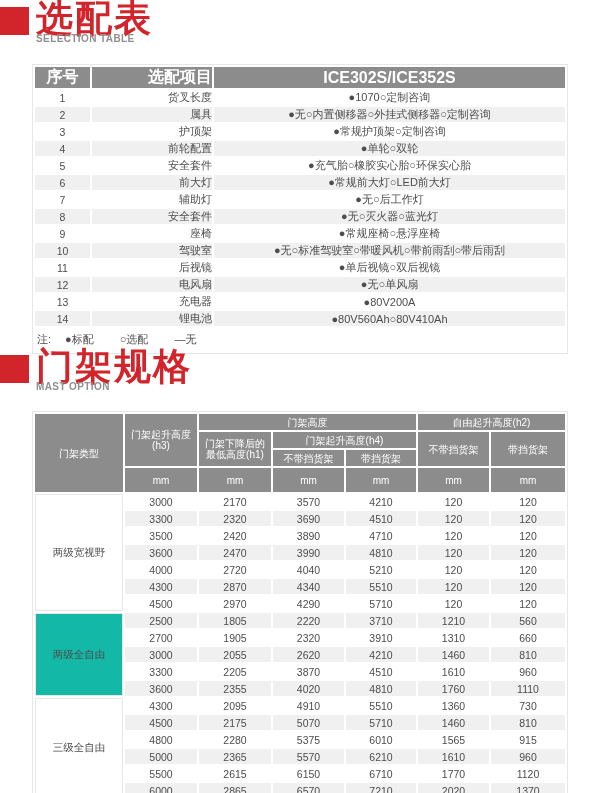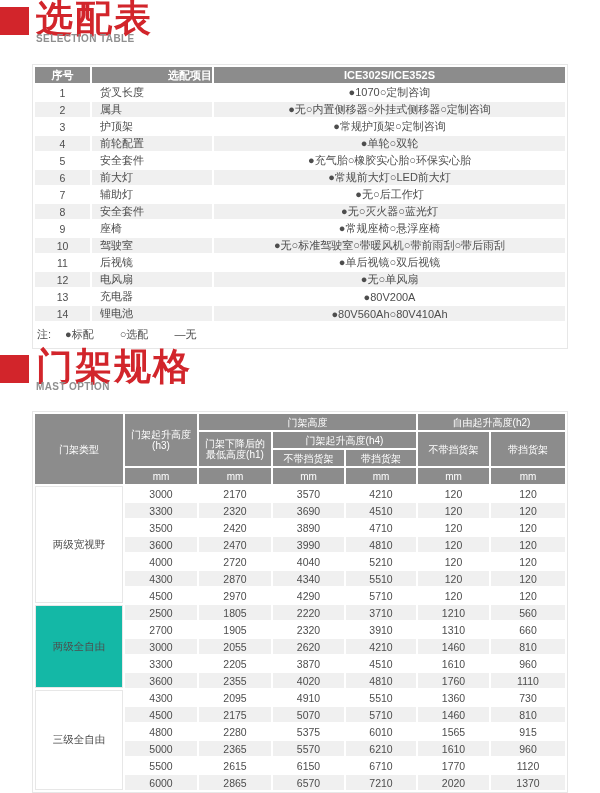--- a/index.html
+++ b/index.html
@@ -17,32 +17,32 @@
   .red-sq{position:absolute; left:0; top:3px; width:29px; height:28px; background:var(--accent-red);}
   .hd-text{margin-left:36px;}
   .hd-cn{font-size:37px; line-height:29px; font-weight:800; letter-spacing:2px; color:var(--accent-red);}
   .hd-en{font-size:10px; line-height:12px; color:var(--text-muted); letter-spacing:0.4px; font-weight:700;}
   .tbl-wrap{position:absolute; left:32px; width:536px; border:1px solid var(--border-light); background:#fff;}
   #wrap1{top:64px;} #wrap2{top:411px;}
   table{table-layout:fixed; border-collapse:separate; border-spacing:2px; width:534px; background:#fff;}
   th{background:var(--header-gray); color:#fff; font-weight:400; vertical-align:middle; text-align:center; overflow:hidden;}
   td{vertical-align:middle; text-align:center; background:#fff; color:var(--text-dark); overflow:hidden;}
   
-  .t1 th{height:16px; font-size:11px; font-weight:700;}
+  .t1 th{height:16px; font-size:16px; font-weight:700;}
   .t1 th.h-item{text-align:right; padding-left:24px;font-family:Liberation Mono, monospace;}
   .t1 td{height:14px; font-size:11px;}
   .t1 td.c-no{font-size:10.5px;}
-  .t1 td.c-item{text-align:left; padding-left:8px;}
+  .t1 td.c-item{text-align:right; padding-left:8px;}
   .t1 tr.alt td{background:var(--row-alt);}
   .note{font-size:11px; color:var(--text-dark); padding:4px 8px 6px 4px;}
   .note .n-label{margin-right:14px;}
   .note .n-item{margin-right:26px;}
   
   .t2 th{font-size:10px; line-height:11px;}
-  .t2 tr.hr{height:16px;} .t2 tr.hr-mm{height:16px;border-radius:6px;} .t2 tr.dr{height:15px;}
+  .t2 tr.hr{height:16px;} .t2 tr.hr-mm{height:24px;border-radius:6px;} .t2 tr.dr{height:15px;}
   .t2 td{height:15px; font-size:10.5px;}
   .t2 td.group-cell{background:#fff; font-size:10.5px; border:1px solid var(--border-light);}
   .t2 tr.alt td{background:var(--row-alt);}
   .t2 tr.alt td.group-cell{background:#14b8a6;}
 </style>
 </head>
 <body>
 
 <div class="sec-hd" id="hd1">
   <div class="red-sq"></div>

